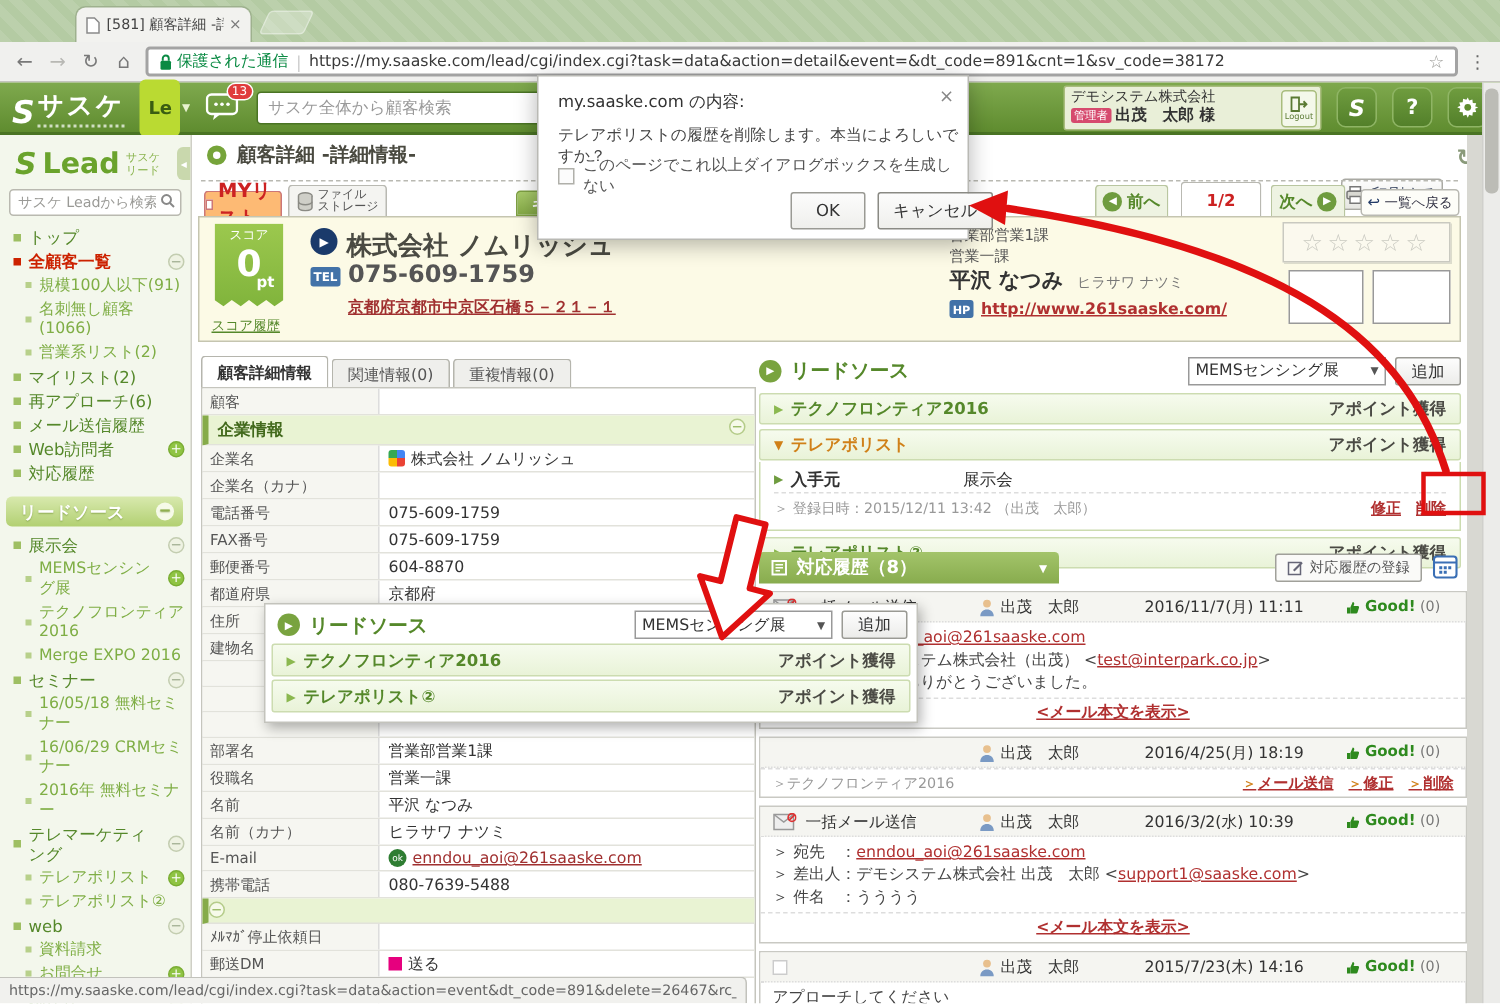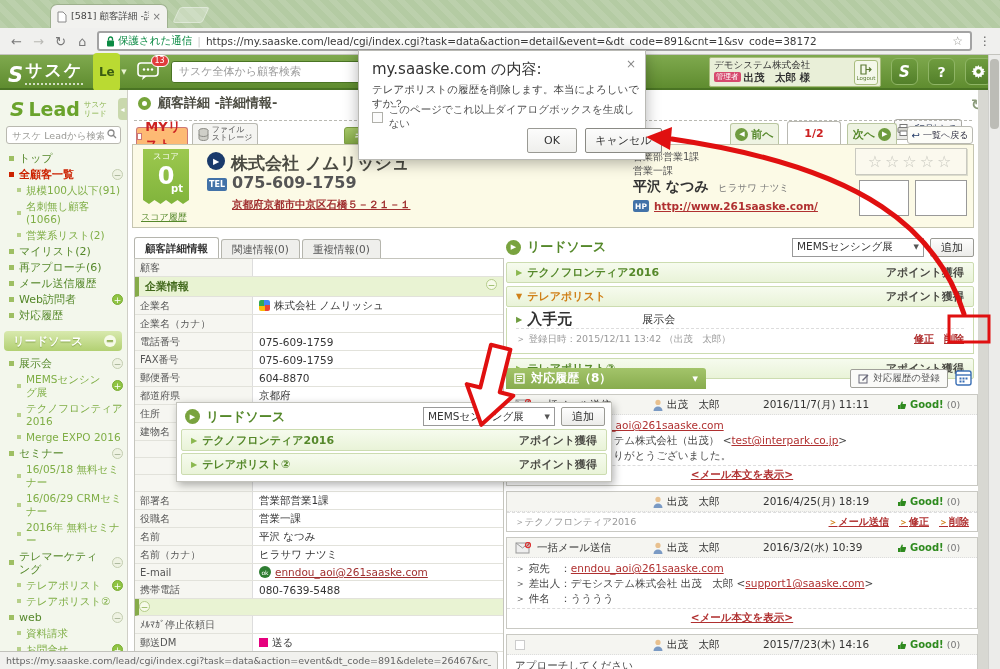--- a/index.html
+++ b/index.html
@@ -192,21 +192,21 @@
     background:linear-gradient(#f6fbee,#e9f3d8); border:1px solid #ccdcb0; border-radius:2px; }
   .ls-arrow { font-size:8px; color:#8bb84f; margin-right:5px; }
   .ls-item .t { font-size:11px; font-weight:bold; color:#55882a; }
   .ls-item.open .ls-arrow { color:#d08018; }
   .ls-item.open .t { color:#d08018; }
   .ls-status { margin-left:auto; font-size:11px; font-weight:bold; color:#4a4a44; }
   .ls-detail { left:378px; top:218px; width:468px; height:46px; background:#fff; border:1px solid #ccdcb0; border-top:none;
     padding:3px 9px 0 9px; }
   .lsd-r1 { display:flex; align-items:center; gap:5px; height:18px; border-bottom:1px dashed #ddd; }
   .lsd-mark { color:#6f9c3f; font-size:8px; }
-  .lsd-lbl { font-size:15px; font-weight:bold; color:#333; width:110px; }
+  .lsd-lbl { font-size:11px; font-weight:bold; color:#333; width:110px; }
   .lsd-val { font-size:11px; color:#333; }
   .lsd-r2 { display:flex; align-items:center; height:20px; }
   .lsd-meta { font-size:9.5px; color:#999; }
   .lsd-links { margin-left:auto; display:flex; gap:10px; }
   .red-link { color:#b03030; text-decoration:underline; font-size:10px; font-weight:bold; }
 
   
   .hist-bar { left:378px; top:278px; width:200px; height:21px; background:linear-gradient(#a3c46a,#88ac4e);
     border-radius:3px 3px 0 0; display:flex; align-items:center; padding:0 8px; gap:6px; color:#fff; }
   .hist-bar .ht { font-size:12px; font-weight:bold; }
@@ -239,21 +239,21 @@
   #popup-ls { left:176px; top:402px; width:436px; height:80px; background:#fff; border:1px solid #c3c3bc;
     box-shadow:2px 3px 8px rgba(0,0,0,.3); z-index:10; }
   .pls-head { display:flex; align-items:center; gap:6px; padding:4px 6px 3px 8px; }
   .pls-rows { padding:0 4px; }
   .pls-row { height:22px; margin-bottom:2px; display:flex; align-items:center; padding:0 9px;
     background:linear-gradient(#f6fbee,#e9f3d8); border:1px solid #ccdcb0; border-radius:2px; }
 
   
   #dialog { left:358px; top:50px; width:288px; height:110px; background:#fff; border:1px solid #b9b9b4;
     box-shadow:0 3px 14px rgba(0,0,0,.3); z-index:20; }
-  .dlg-title { position:absolute; left:13px; top:9px; font-size:15px; color:#333; }
+  .dlg-title { position:absolute; left:13px; top:9px; font-size:11px; color:#333; }
   .dlg-close { position:absolute; right:9px; top:6px; font-size:12px; color:#888; }
   .dlg-msg { position:absolute; left:13px; top:32px; font-size:10.5px; color:#444; }
   .dlg-cbrow { position:absolute; left:13px; top:52px; display:flex; align-items:center; gap:6px; }
   .dlg-cb { width:11px; height:11px; border:1px solid #b0b0aa; background:#fcfcfc; }
   .dlg-cb-lbl { font-size:10.5px; color:#555; }
   .dlg-btn { position:absolute; top:77px; height:25px; background:linear-gradient(#fcfcfc,#efefec);
     border:1px solid #9a9a94; border-radius:2px; font-size:11px; color:#333;
     display:flex; align-items:center; justify-content:center; }
   .dlg-ok { left:168px; width:50px; }
   .dlg-cancel { left:226px; width:77px; border-color:#8a8a84; }

